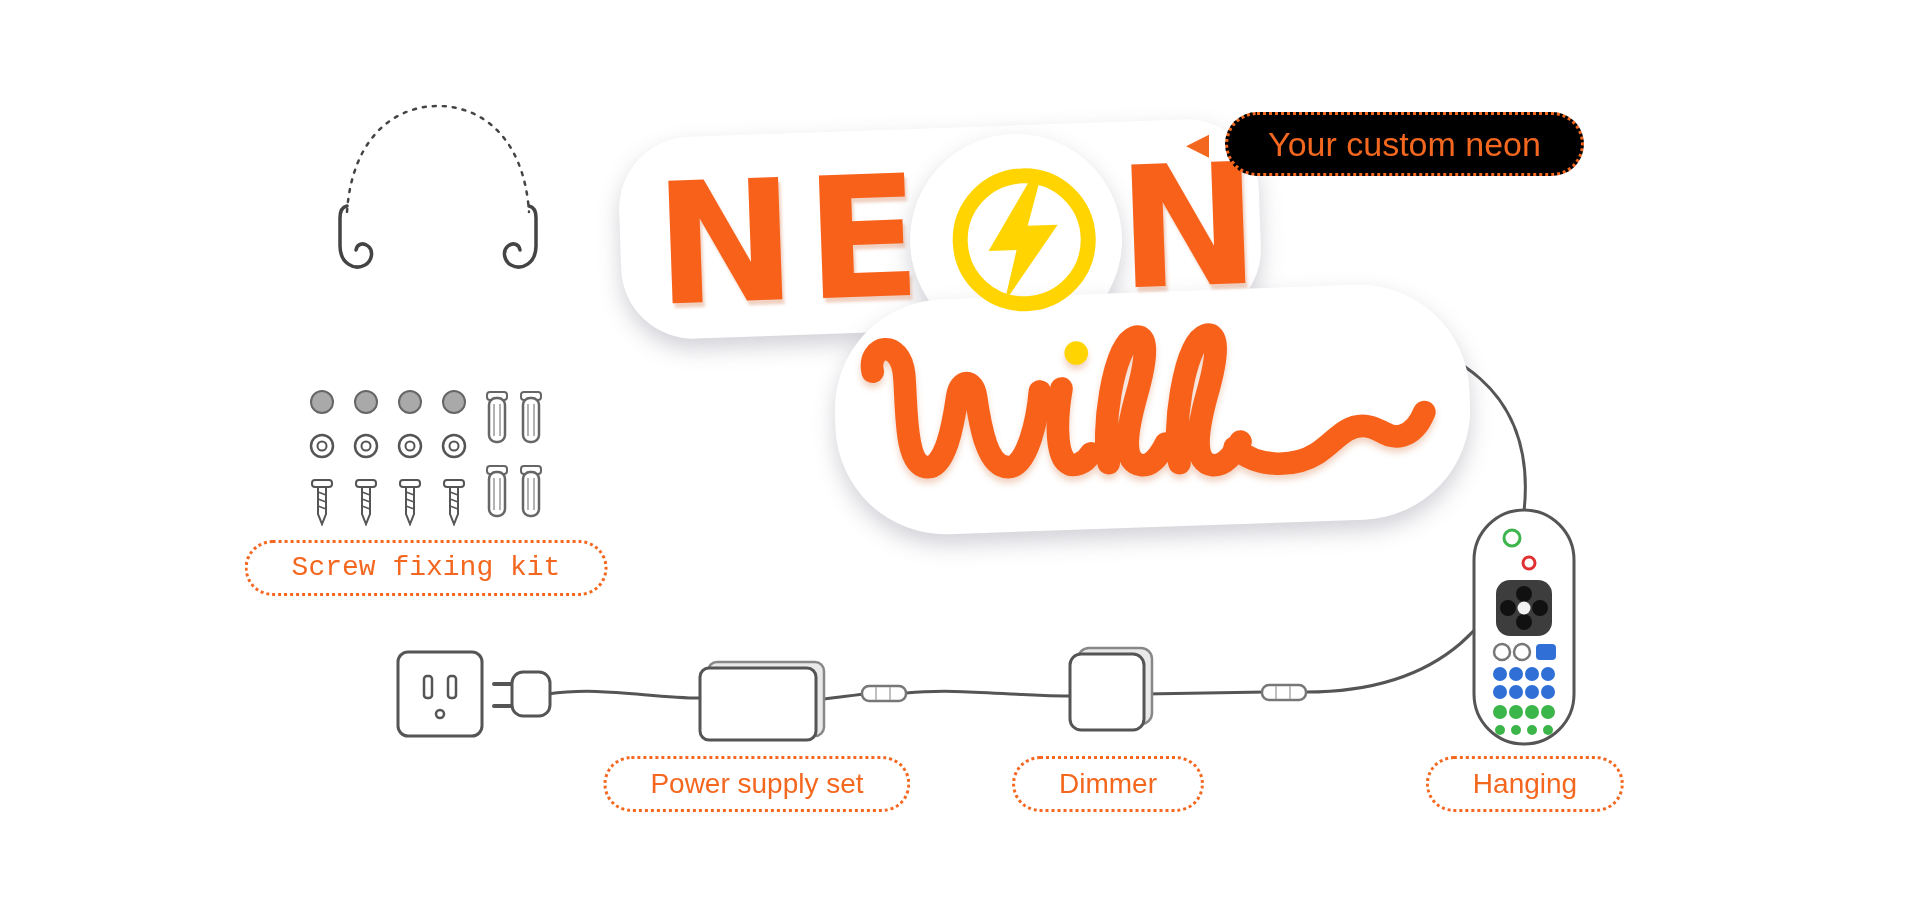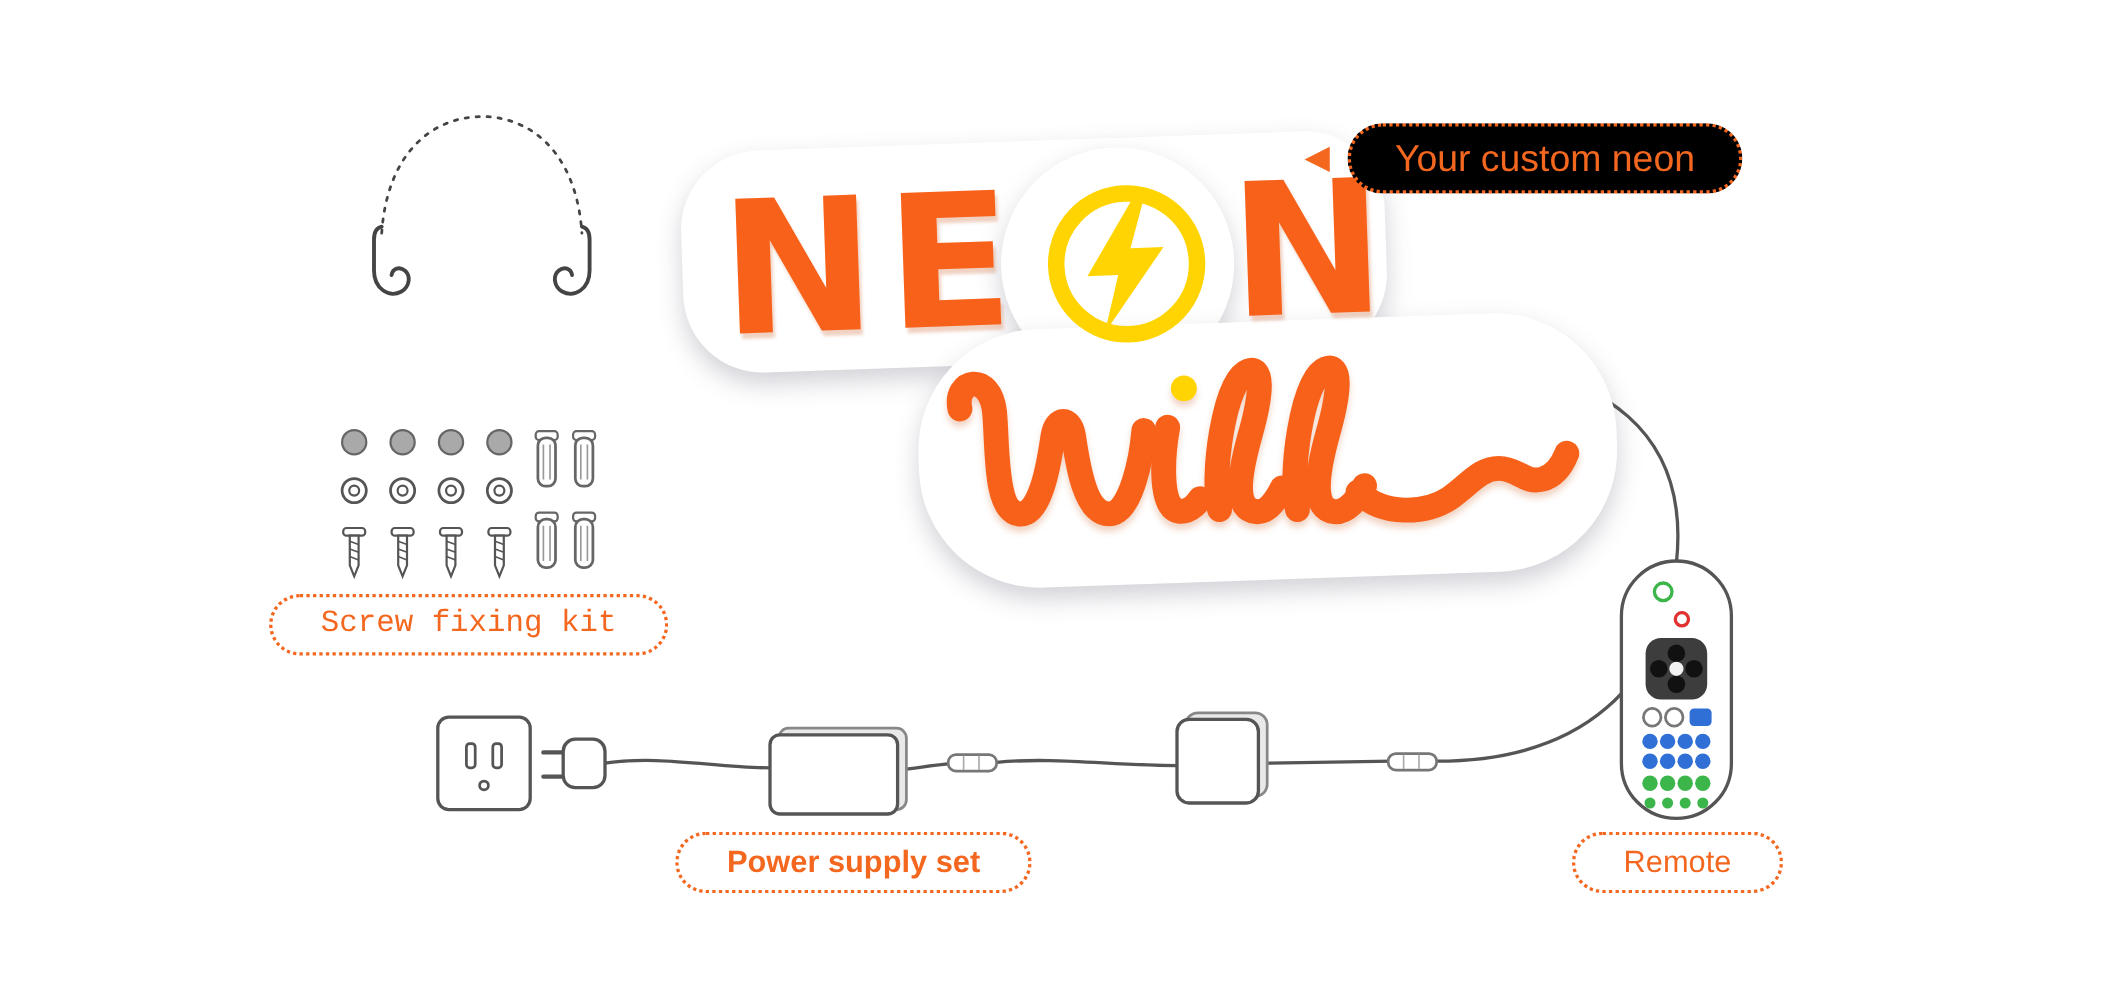--- a/index.html
+++ b/index.html
@@ -7,21 +7,21 @@
          font-family:"Liberation Sans",sans-serif;}
   svg{display:block;}
   .layer{position:absolute;left:0;top:0;}
 
   
   .pill{position:absolute;transform:translateX(-50%);border:3px dotted #f4671f;border-radius:32px;
         color:#f4671f;background:#fff;font-size:28px;line-height:1;padding:11px 44px;
         white-space:nowrap;z-index:6;}
   #label-hanging{left:426px;top:292px;}
   #label-screw{left:426px;top:540px;font-family:Liberation Mono, monospace;}
-  #label-power{left:776px;top:756px;font-weight:bold;}
+  #label-power{left:757px;top:756px;}
   #label-dimmer{left:1108px;top:756px;}
   #label-remote{left:1525px;top:756px;}
 
   
   #callout{position:absolute;left:1186px;top:112px;display:flex;align-items:center;gap:16px;z-index:6;}
   #callout .arrow{color:#f4671f;font-size:30px;line-height:1;}
   #callout .pill-inline{border:3px dotted #f4671f;border-radius:34px;color:#f4671f;background:#000000;
         font-size:34px;line-height:1;padding:12px 40px;white-space:nowrap;}
 
   
@@ -235,15 +235,16 @@
     </svg>
   </div>
 
   <div id="callout">
     <span class="arrow">◀</span>
     <span class="pill-inline">Your custom neon</span>
   </div>
 
   <div class="pill" id="label-screw">Screw fixing kit</div>
   <div class="pill" id="label-power">Power supply set</div>
-  <div class="pill" id="label-remote">Remote</div>
+  <div class="pill" id="label-dimmer">Dimmer</div>
+  <div class="pill" id="label-remote">Hanging</div>
 
 </div>
 
 </body></html>

